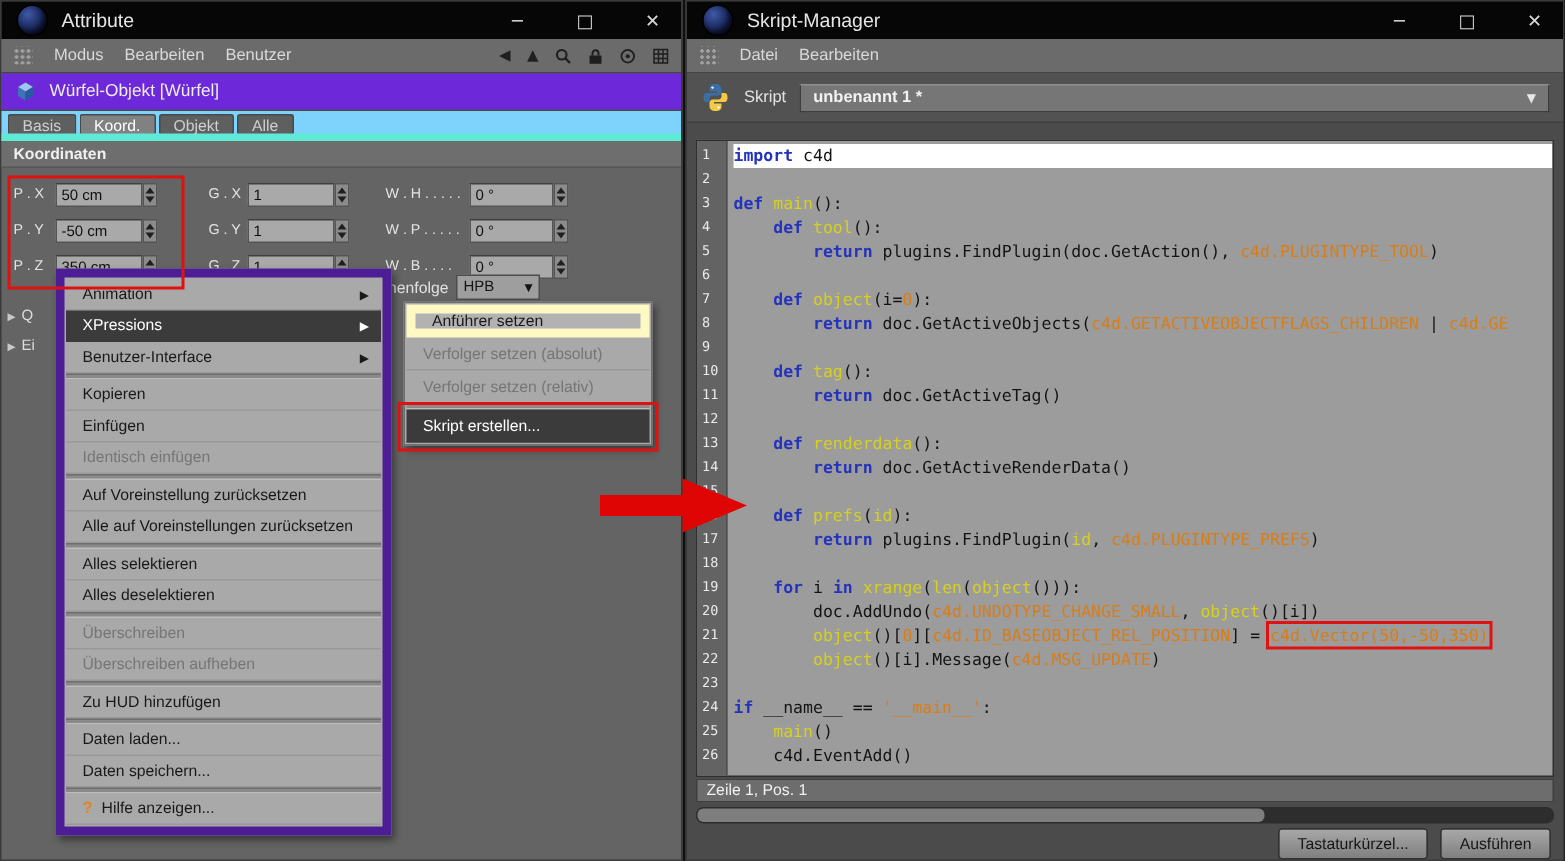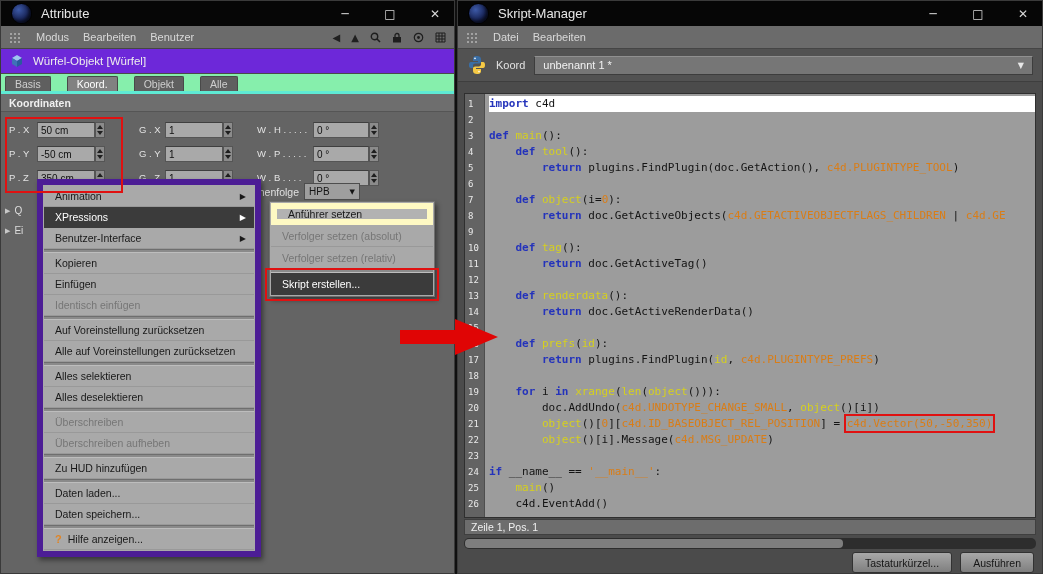--- a/index.html
+++ b/index.html
@@ -22,21 +22,21 @@
            align-items:center;gap:14px;padding:0 8px;color:#d9d9d9;font-size:11px;}
   .grip{width:13px;height:12px;flex:0 0 auto;
         background-image:radial-gradient(#a2a2a2 1px,transparent 1.3px);
         background-size:4px 4px;background-position:0 1px;}
   .menubar-right{margin-left:auto;display:flex;gap:11px;align-items:center;
                  font-family:"DejaVu Sans",sans-serif;color:#202020;font-size:10px;}
 
   
   .obj-header{height:24px;display:flex;align-items:center;gap:8px;padding:0 8px;color:#ededed;
               font-size:11.5px;background:#6d28d9;border-bottom:1px solid #4a4a4a;}
-  .tabs{height:20px;background:#86efac;display:flex;gap:16px;padding:2px 4px 0;border-bottom:3px solid #5eead4;box-sizing:border-box;}
+  .tabs{height:20px;background:#7dd3fc;display:flex;gap:2px;padding:2px 4px 0;border-bottom:5px solid #5eead4;box-sizing:border-box;}
   .tab{padding:1px 9px 0;font-size:10.5px;color:#cfcfcf;background:#5f5f5f;border:1px solid #494949;
        border-bottom:none;border-radius:2px 2px 0 0;}
   .tab.active{background:#818181;color:#ffffff;}
   .section-bar{height:17px;background:#6e6e6e;border-bottom:1px solid #555;color:#f0f0f0;
                font-size:10.5px;display:flex;align-items:center;padding:0 8px;font-weight:bold;}
   .coords{position:absolute;left:0;top:113px;width:455px;height:74px;text-align:center;}
   .coord-row{position:absolute;left:0;right:0;height:17px;}
   .lab{position:absolute;top:2px;font-size:9.5px;color:#e3e3e3;white-space:pre;}
   .fld{position:absolute;top:0;height:16px;background:#a9a9a9;border:1px solid #555;
        border-top-color:#3f3f3f;box-sizing:border-box;font-size:10px;color:#101010;
@@ -68,21 +68,21 @@
   .menu-item.boxed{border:6px solid #fef9c3;background:#b2b2b2;}
   .mi-arrow{margin-left:auto;font-size:8px;font-family:"DejaVu Sans",sans-serif;}
   .menu-sep{height:4px;background:#8a8a8a;border-top:1px solid #6e6e6e;border-bottom:1px solid #bdbdbd;box-sizing:border-box;}
   .help-q{color:#e08424;font-weight:bold;margin-right:6px;font-size:11px;}
 
   
   .script-row{height:32px;display:flex;align-items:center;gap:9px;padding:0 9px;background:#525252;
               border-bottom:1px solid #3e3e3e;}
   .script-label{color:#e2e2e2;font-size:11px;}
   .script-dd{flex:1;height:19px;background:#767676;border:1px solid #3d3d3d;border-top-color:#909090;
-             display:flex;align-items:center;padding:0 8px;color:#f2f2f2;font-size:11px;box-sizing:border-box;}
+             display:flex;align-items:center;padding:0 8px;color:#f2f2f2;font-size:11px;box-sizing:border-box;font-weight:bold;}
   .script-dd .dd-car{margin-left:auto;font-size:8px;color:#e8e8e8;font-family:"DejaVu Sans",sans-serif;}
   .editor{position:absolute;left:6px;top:92px;right:6px;height:423px;background:#9c9c9c;
           border:1px solid #2f2f2f;display:flex;overflow:hidden;}
   .gutter{width:20px;background:#636363;border-right:1px solid #4e4e4e;padding-top:2px;box-sizing:border-box;flex:0 0 auto;}
   .gutter div{height:16px;line-height:16px;font-family:"DejaVu Sans Mono",monospace;font-size:9px;
               color:#eaeaea;padding-left:3px;}
   .code{flex:1;padding:2px 0 0 4px;overflow:hidden;}
   .code-line{height:16px;line-height:16px;font-family:"DejaVu Sans Mono",monospace;font-size:11px;
              white-space:pre;color:#141414;}
   .code-line.sel{background:#ffffff;}
@@ -339,21 +339,21 @@
       <span>Datei</span>
       <span>Bearbeiten</span>
     </div>
     <div class="script-row">
       <svg width="20" height="20" viewBox="0 0 20 20">
         <path d="M10 1 C6.5 1 6 2.6 6 4 v2 h5 v1 H4 C2.2 7 2 8.8 2 10 c0 1.2 .2 3 2 3 h2 v-2.2 c0-1.4 1-2.2 2.2-2.2 h3.6 c1.2 0 2.2-.9 2.2-2.2 V4 c0-1.8-1.6-3-4-3 z" fill="#3a6ea5"></path>
         <path d="M10 19 c3.5 0 4-1.6 4-3 v-2 H9 v-1 h7 c1.8 0 2-1.8 2-3 0-1.2-.2-3-2-3 h-2 v2.2 c0 1.4-1 2.2-2.2 2.2 H8.2 C7 11.4 6 12.3 6 13.6 V16 c0 1.8 1.6 3 4 3 z" fill="#f5c945"></path>
         <circle cx="8" cy="3.4" r=".8" fill="#ffffff"></circle>
           <circle cx="12" cy="16.6" r=".8" fill="#ffffff"></circle>
       </svg>
-      <span class="script-label">Koord</span>
+      <span class="script-label">Skript</span>
       <div class="script-dd">
         <span>unbenannt 1 *</span>
         <span class="dd-car">▼</span>
       </div>
     </div>
 
     <div class="editor">
       <div class="gutter" id="gutter">
           <div>1</div>
           <div>2</div>

